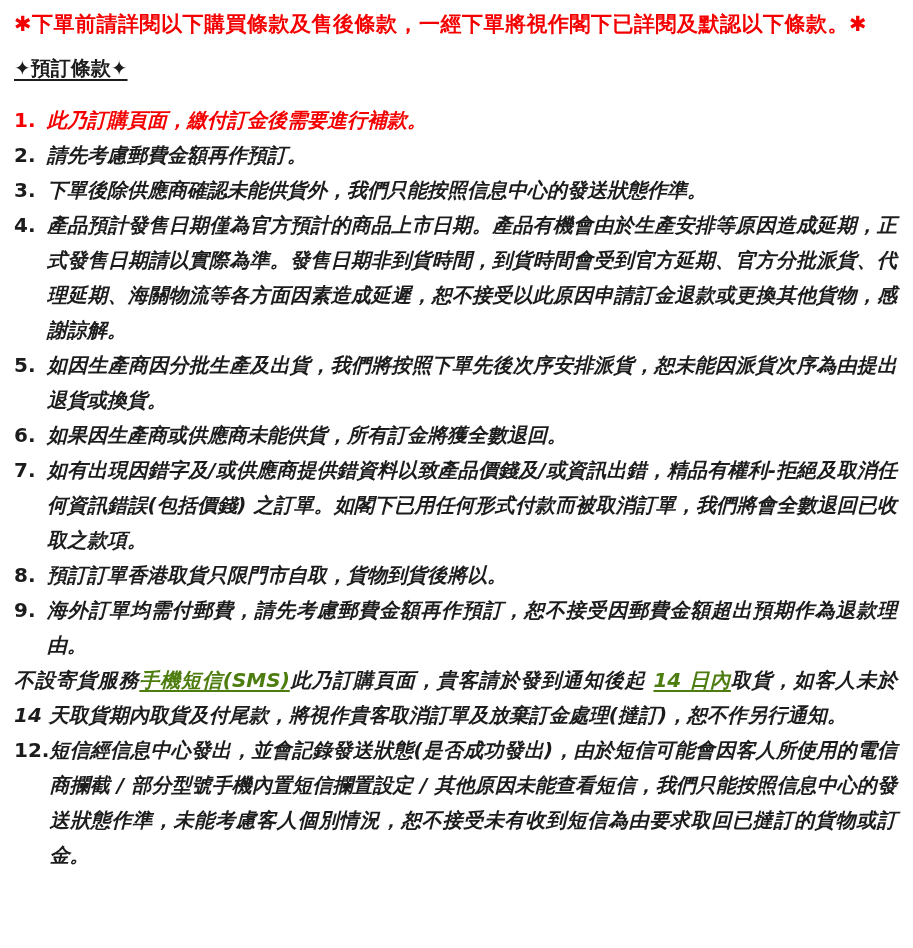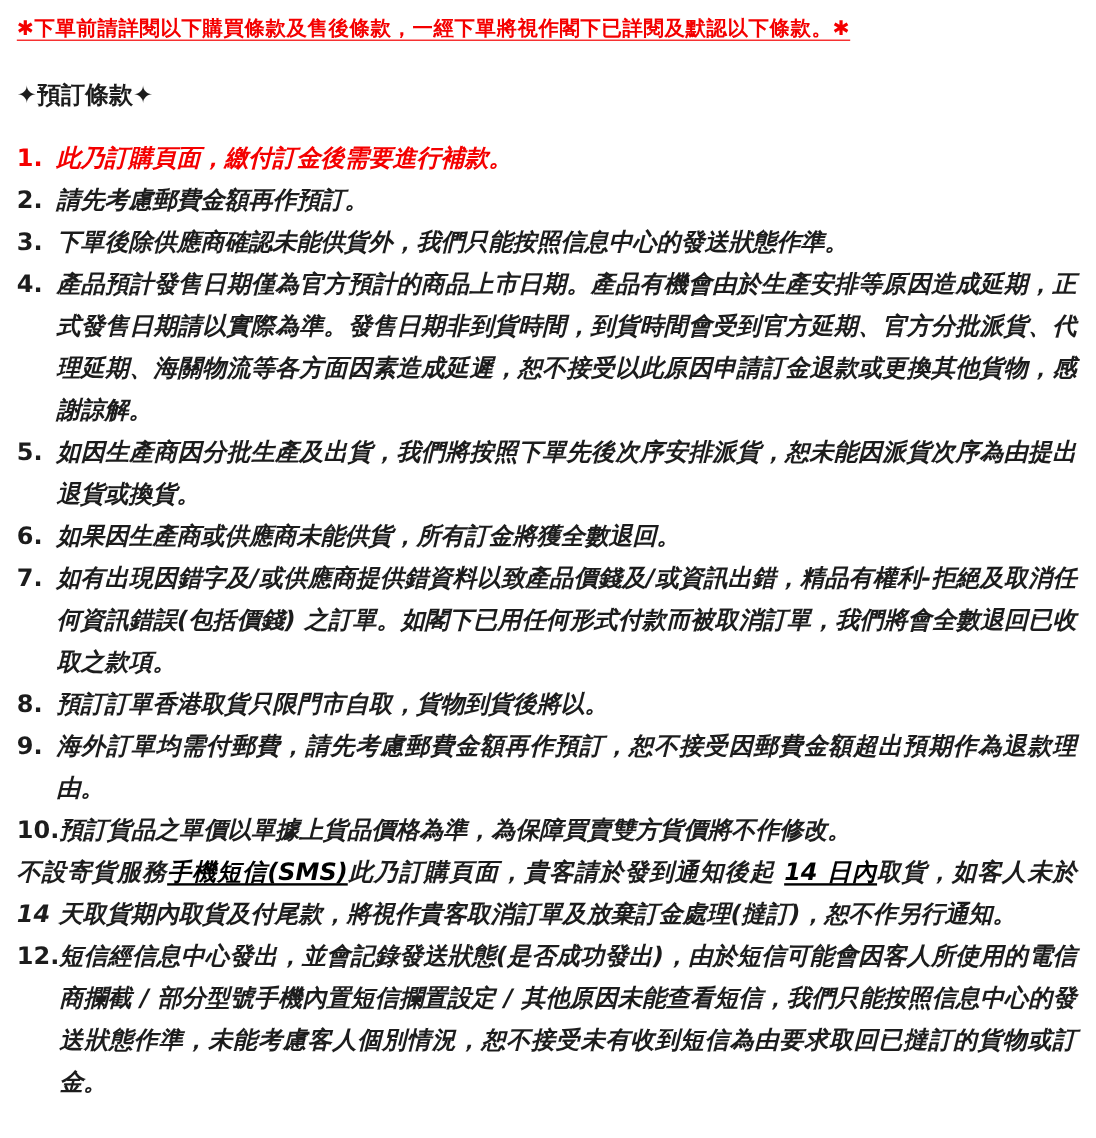--- a/index.html
+++ b/index.html
@@ -10,47 +10,47 @@
     background: #ffffff;
     font-family: "DejaVu Sans", "Liberation Sans", sans-serif;
     font-weight: bold;
     color: #1c1c1c;
     overflow: hidden;
   }
   .page { padding: 9px 16px 0 14px; }
 
   .notice {
     color: #f40000;
-    font-size: 17px;
+    font-size: 21px;
     line-height: 30px;
-    text-decoration: underline;
     text-underline-offset: 4px;
     letter-spacing: 0.5px;
     white-space: nowrap;
   }
 
   .section-title {
     display: inline-block;
-    margin-top: 27px;
+    margin-top: 16px;
     font-size: 20px;
+    text-decoration: underline;
     text-underline-offset: 4px;
   }
 
   .terms {
     margin-top: 21px;
     font-size: 20px;
     line-height: 35px;
   }
   .term-item { display: flex; }
   .term-num { flex: 0 0 33px; }
   .term-body { flex: 1; text-align: justify; font-style: italic; }
   .term-item.red { color: #f40000; }
 
   .seg-red-link {
-    color: #000000;
+    color: #4d7c0f;
     text-decoration: underline;
     text-underline-offset: 3px;
   }
 </style>
 </head>
 <body>
 
 <div class="page">
 
   <div class="notice">✱下單前請詳閱以下購買條款及售後條款，一經下單將視作閣下已詳閱及默認以下條款。✱</div>
@@ -90,24 +90,20 @@
       </div>
       <div class="term-item">
         <span class="term-num">8.</span>
         <span class="term-body"><span>預訂訂單香港取貨只限門市自取，貨物到貨後將以。</span></span>
       </div>
       <div class="term-item">
         <span class="term-num">9.</span>
         <span class="term-body"><span>海外訂單均需付郵費，請先考慮郵費金額再作預訂，恕不接受因郵費金額超出預期作為退款理由。</span></span>
       </div>
       <div class="term-item">
-        <span class="term-num">10.</span>
-        <span class="term-body"><span>預訂貨品之單價以單據上貨品價格為準，為保障買賣雙方貨價將不作修改。</span></span>
-      </div>
-      <div class="term-item">
         <span class="term-body"><span>不設寄貨服務</span><span class="seg-red-link">手機短信(SMS)</span><span>此乃訂購頁面，貴客請於發到通知後起 </span><span class="seg-red-link">14 日內</span><span>取貨，如客人未於 14 天取貨期內取貨及付尾款，將視作貴客取消訂單及放棄訂金處理(撻訂)，恕不作另行通知。</span></span>
       </div>
       <div class="term-item">
         <span class="term-num">12.</span>
         <span class="term-body"><span>短信經信息中心發出，並會記錄發送狀態(是否成功發出)，由於短信可能會因客人所使用的電信商攔截 / 部分型號手機內置短信攔置設定 / 其他原因未能查看短信，我們只能按照信息中心的發送狀態作準，未能考慮客人個別情況，恕不接受未有收到短信為由要求取回已撻訂的貨物或訂金。</span></span>
       </div>
     </div>
 
 </div>
 

